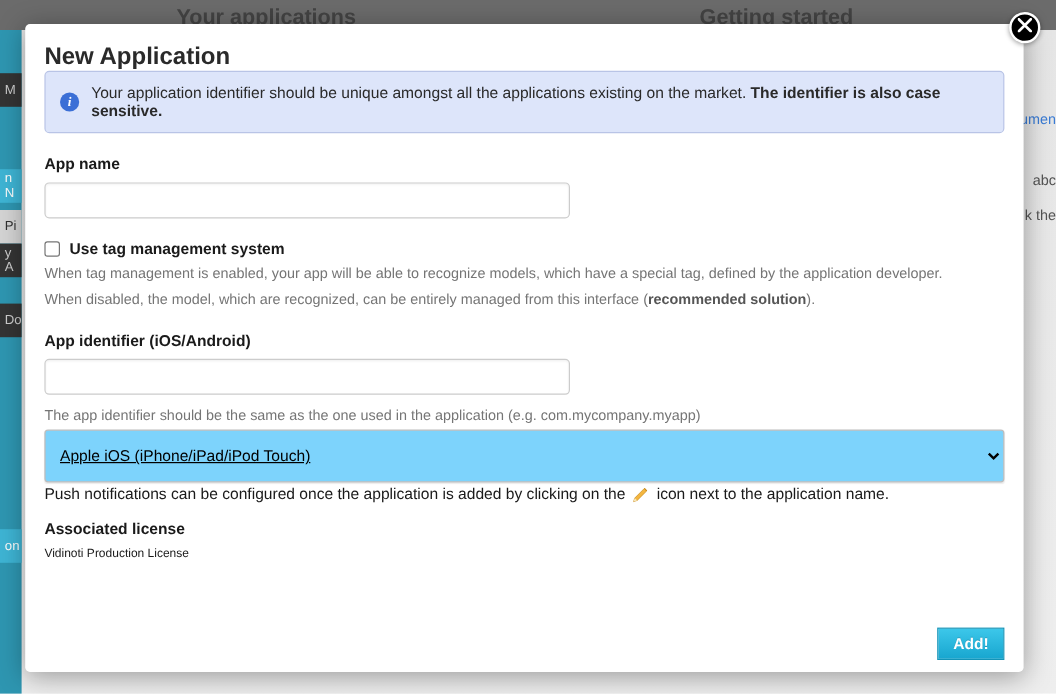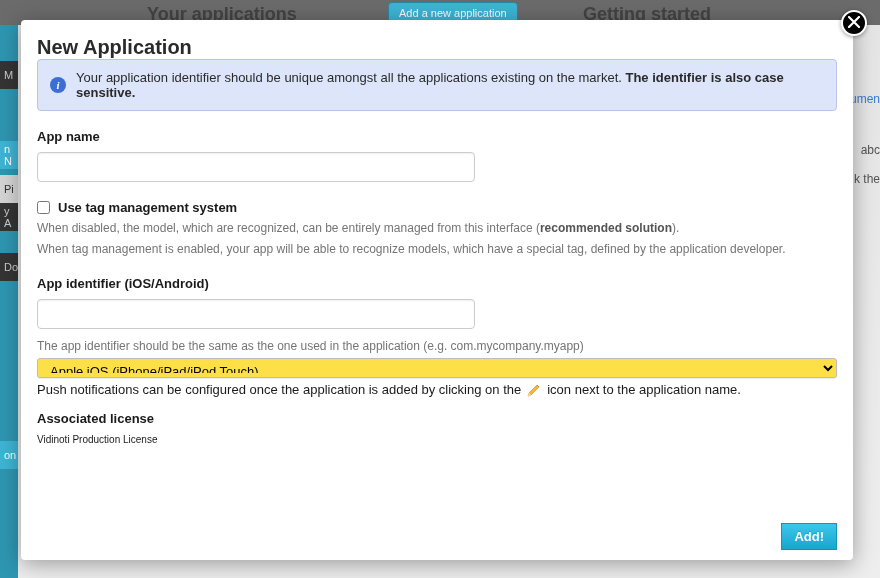--- a/index.html
+++ b/index.html
@@ -103,23 +103,23 @@
     margin-top: 10px; margin-bottom: 4px;
   }
   .checkbox-row input { width: 13px; height: 13px; }
   .checkbox-label { font-size: 13px; font-weight: bold; color: #1a1a1a; }
   .help-text {
     font-size: 12px; color: #757575; line-height: 1.55; margin-bottom: 2px;
   }
   .help-text .bold { font-weight: bold; color: #555; }
   .section-gap { margin-top: 18px; }
   .select {
-    width: 100%; height: 20px;
+    width: 100%; height: 44px;
     border: 1px solid #bdbdbd; border-radius: 3px;
-    background: #fde047;
+    background: #7dd3fc;
     font-size: 13px; padding: 4px 8px;
     box-shadow: 0 1px 1px rgba(0,0,0,0.08);
     text-decoration: underline;
   }
   .body-text {
     font-size: 13px; color: #1a1a1a; line-height: 1.5;
     display: flex; align-items: center; flex-wrap: wrap; gap: 3px;
   }
   .pencil-icon {
     display: inline-flex; width: 16px; height: 16px; align-items: center; justify-content: center;
@@ -136,21 +136,20 @@
     padding: 5px 12px; cursor: pointer;
     text-shadow: 0 -1px 0 rgba(0,0,0,0.15);
   }
 </style>
 </head>
 <body>
 
 <div class="bg">
   <div class="bg-top"></div>
   <div class="bg-head">Your applications</div>
-  <div class="bg-btn">Add a new application</div>
   <div class="bg-gs">Getting started</div>
   <div class="bg-right-text">umen</div>
   <div class="bg-right-text2">abc</div>
   <div class="bg-right-text3">k the</div>
   <div class="bg-side">
     <div style="height:36px"></div>
     <div class="stripe">M</div>
     <div style="height:52px"></div>
     <div class="stripe lt">n N</div>
     <div style="height:6px"></div>
@@ -185,24 +184,24 @@
 
     
     <div class="field-label">App name</div>
     <input class="text-input" type="text" value="" style="">
 
     
     <div class="checkbox-row">
       <input type="checkbox" style="">
       <span class="checkbox-label">Use tag management system</span>
     </div>
+    <div class="help-text">When tag management is enabled, your app will be able to recognize models, which have a special tag, defined by the application developer.</div>
     <div class="help-text">
       <span>When disabled, the model, which are recognized, can be entirely managed from this interface (</span><span class="bold">recommended solution</span><span>).</span>
     </div>
-    <div class="help-text">When tag management is enabled, your app will be able to recognize models, which have a special tag, defined by the application developer.</div>
 
     
     <div class="field-label section-gap">App identifier (iOS/Android)</div>
     <input class="text-input" type="text" value="" style="">
     <div class="help-text">The app identifier should be the same as the one used in the application (e.g. com.mycompany.myapp)</div>
 
     
     <select class="select">
       <option>Apple iOS (iPhone/iPad/iPod Touch)</option>
     </select>

